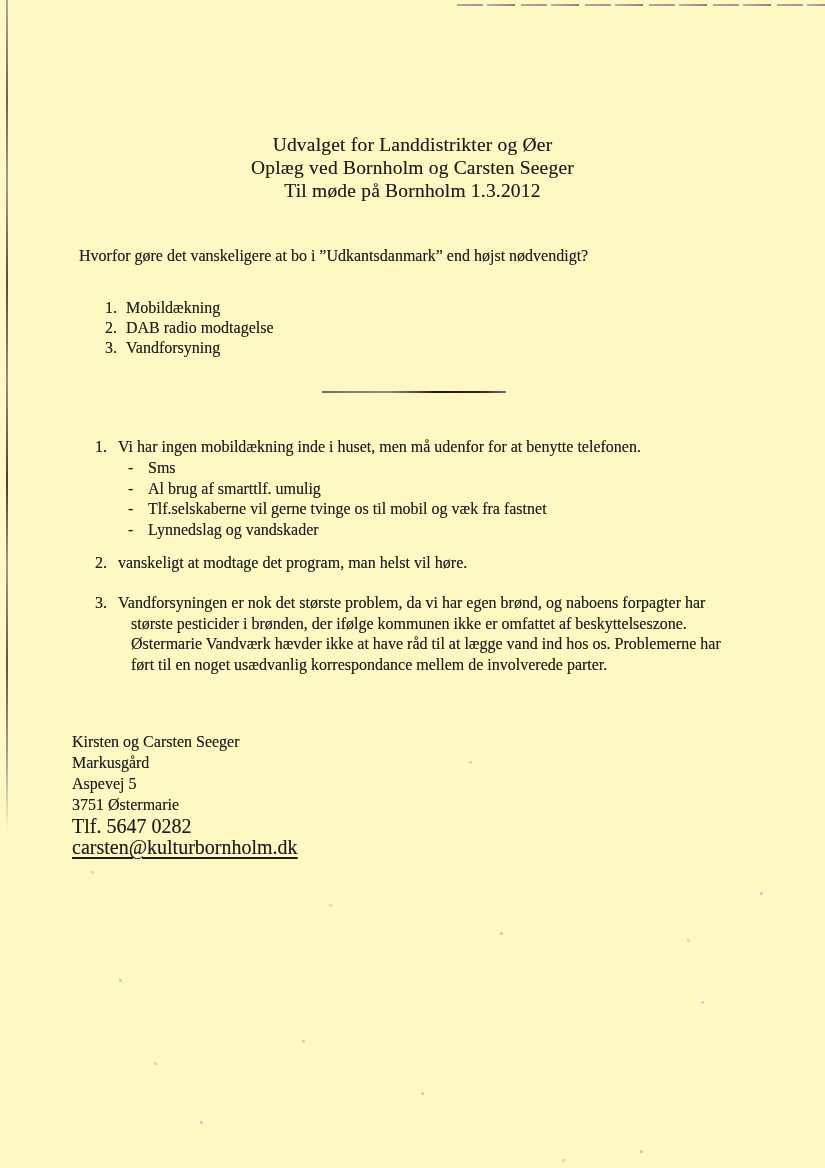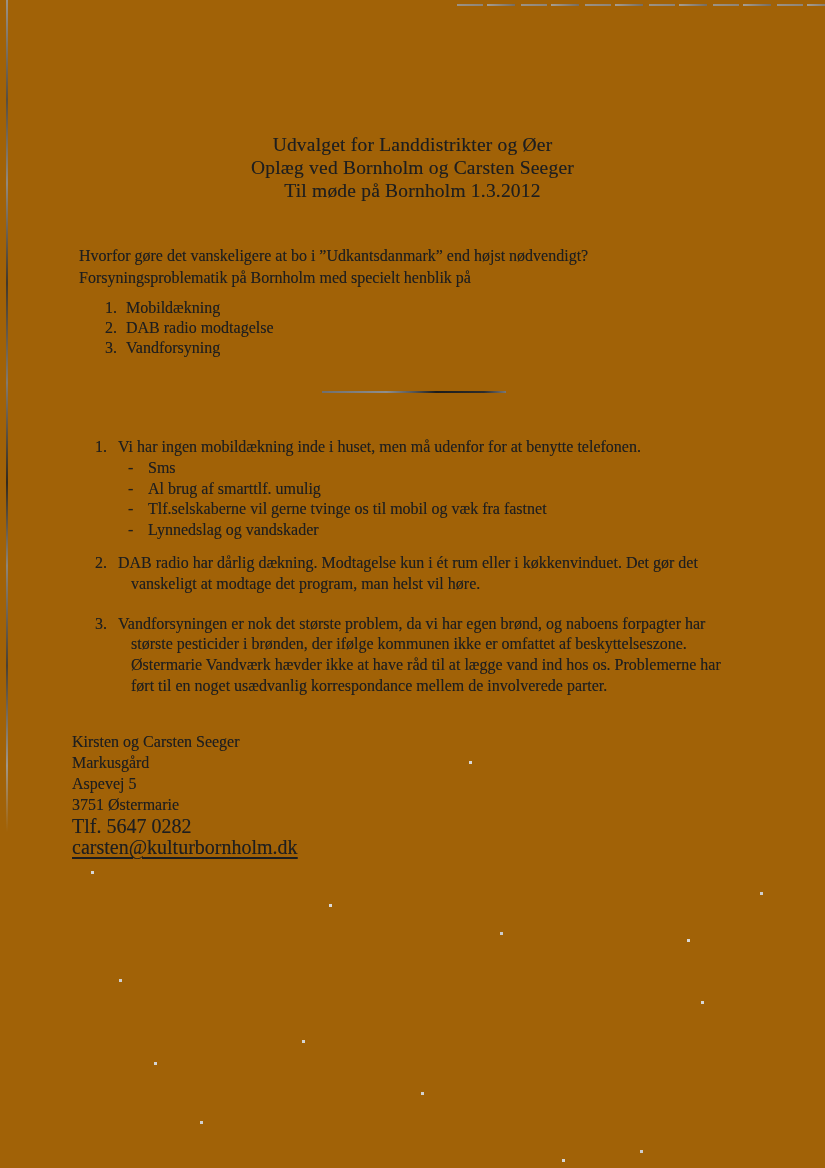--- a/index.html
+++ b/index.html
@@ -1,20 +1,20 @@
 <!DOCTYPE html>
 <html><head>
 <meta charset="utf-8">
 <style>
   html, body { margin: 0; padding: 0; background: #ffffff; }
   .page {
     position: relative;
     width: 825px;
     height: 1168px;
-    background: #a16207;
+    background: #fef9c3;
     font-family: "Liberation Serif", "DejaVu Serif", serif;
     color: #1e1e1e;
     overflow: hidden;
     text-shadow: 0 0 0.5px rgba(40,40,40,0.55);
   }
 
   
   .top-dash {
     position: absolute;
     top: 4px; left: 457px; right: 0;
@@ -130,21 +130,20 @@
   <div class="speckles"></div>
 
   <header class="title">
     <div>Udvalget for Landdistrikter og Øer</div>
     <div>Oplæg ved Bornholm og Carsten Seeger</div>
     <div>Til møde på Bornholm 1.3.2012</div>
   </header>
 
   <section class="intro">
     <div>Hvorfor gøre det vanskeligere at bo i ”Udkantsdanmark” end højst nødvendigt?</div>
-    <div>Forsyningsproblematik på Bornholm med specielt henblik på</div>
   </section>
 
   <section class="topics">
     <div class="topic">
       <span class="num">1.</span>
       <span>Mobildækning</span>
     </div>
     <div class="topic">
       <span class="num">2.</span>
       <span>DAB radio modtagelse</span>
@@ -180,21 +179,20 @@
             <span class="dash">-</span>
             <span>Lynnedslag og vandskader</span>
           </div>
         </div>
       </div>
     </div>
 
     <div class="point point-2">
       <span class="pnum">2.</span>
       <div class="ptext">
-        <div class="pline">DAB radio har dårlig dækning. Modtagelse kun i ét rum eller i køkkenvinduet. Det gør det</div>
         <div class="pline">vanskeligt at modtage det program, man helst vil høre.</div>
       </div>
     </div>
 
     <div class="point point-3">
       <span class="pnum">3.</span>
       <div class="ptext">
         <div class="pline">Vandforsyningen er nok det største problem, da vi har egen brønd, og naboens forpagter har</div>
         <div class="pline">største pesticider i brønden, der ifølge kommunen ikke er omfattet af beskyttelseszone.</div>
         <div class="pline">Østermarie Vandværk hævder ikke at have råd til at lægge vand ind hos os. Problemerne har</div>

